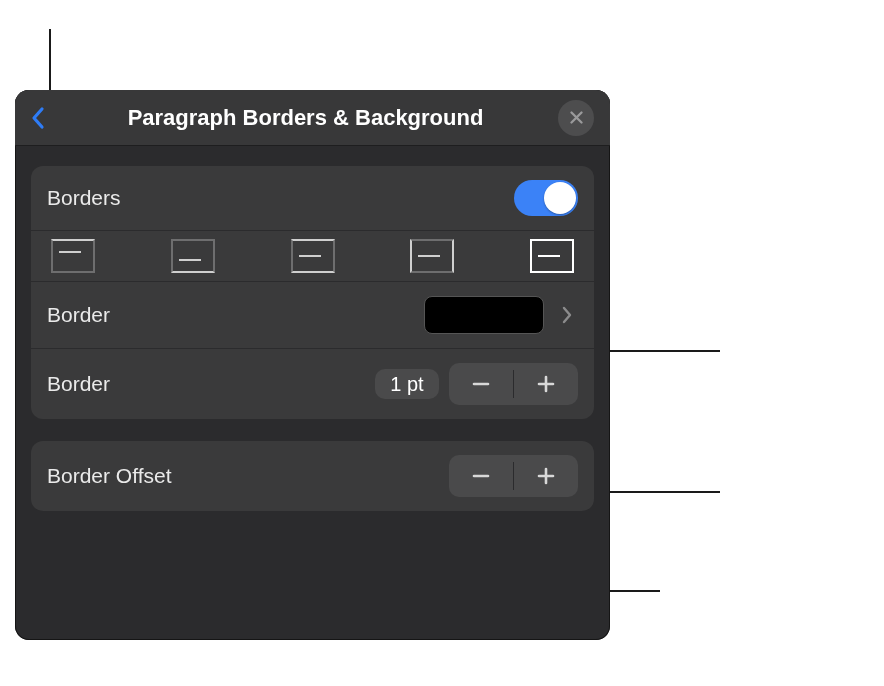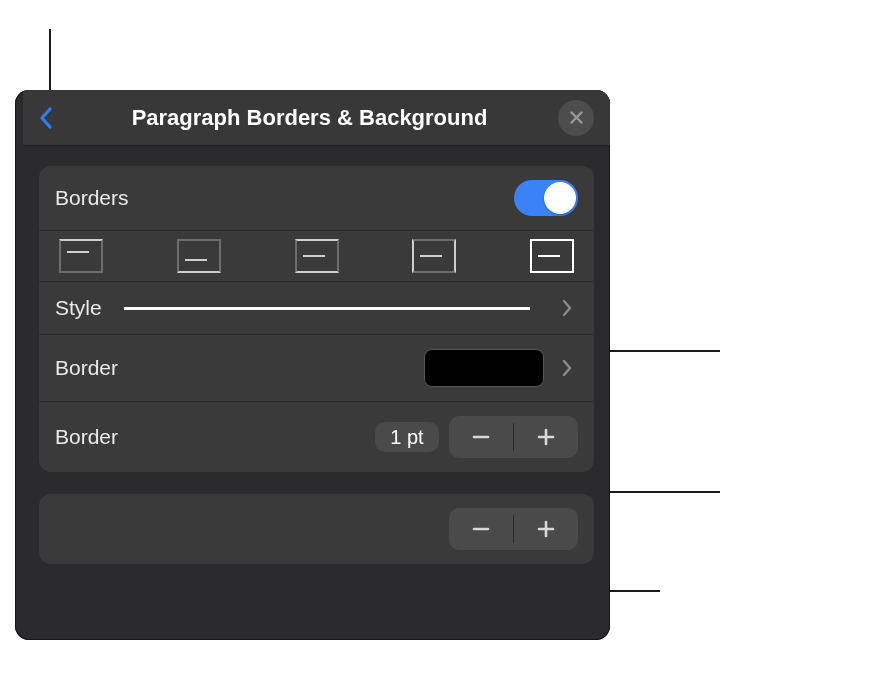--- a/index.html
+++ b/index.html
@@ -2,21 +2,20 @@
 <html><head>
   <meta charset="utf-8">
   <style>
     * { margin:0; padding:0; box-sizing:border-box; }
     body { background:#fff; width:884px; height:686px; font-family:-apple-system, BlinkMacSystemFont, "Segoe UI", Helvetica, Arial, sans-serif; position:relative; }
 
     .panel {
       position:absolute; left:15px; top:90px; width:595px; height:550px;
       background:#2b2b2d; border-radius:14px; color:#fff; overflow:hidden;
       box-shadow:0 0 0 1px #151515 inset;
-      padding-left:8px;
     }
 
     
     .header {
       display:flex; align-items:center; width:100%; height:56px;
       background:#383839; border-bottom:1px solid #1e1e1f;
       padding:0 16px;
     }
     .back-chevron { width:22px; display:flex; align-items:center; justify-content:flex-start; cursor:pointer; }
     .back-chevron svg { width:14px; height:24px; }
@@ -163,29 +162,20 @@
         </div>
 
         <div class="icon-box">
           <div class="ib-frame sel"></div>
           <div class="ib-edge" style="top:50%;transform:translateY(-50%);left:8px;right:14px;height:2px;background:#fff;"></div>
         </div>
 
       </div>
     </div>
 
-    <div class="row">
-      <span class="row-label">Style</span>
-      <div class="style-line"></div>
-      <div class="chev-right">
-        <svg viewBox="0 0 10 18">
-            <polyline points="2,2 8,9 2,16" fill="none" stroke="#8b8b8c" stroke-width="2.4" stroke-linecap="round" stroke-linejoin="round"></polyline>
-          </svg>
-      </div>
-    </div>
 
     <div class="row">
       <span class="row-label">Border</span>
       <span class="spacer"></span>
       <div class="color-swatch"></div>
       <div class="chev-right">
         <svg viewBox="0 0 10 18">
             <polyline points="2,2 8,9 2,16" fill="none" stroke="#8b8b8c" stroke-width="2.4" stroke-linecap="round" stroke-linejoin="round"></polyline>
           </svg>
       </div>
@@ -208,20 +198,21 @@
               <line x1="9" y1="2" x2="9" y2="16" stroke="#d8d8d8" stroke-width="2.6" stroke-linecap="round"></line>
             </svg>
         </div>
       </div>
     </div>
 
   </div>
 
   <div class="card card2">
     <div class="row">
+      <span class="row-label">Border Offset</span>
       <span class="spacer"></span>
       <div class="stepper">
         <div class="btn">
           <svg viewBox="0 0 18 18">
               <line x1="2" y1="9" x2="16" y2="9" stroke="#d8d8d8" stroke-width="2.6" stroke-linecap="round"></line>
             </svg>
         </div>
         <div class="divider"></div>
         <div class="btn">
           <svg viewBox="0 0 18 18">

